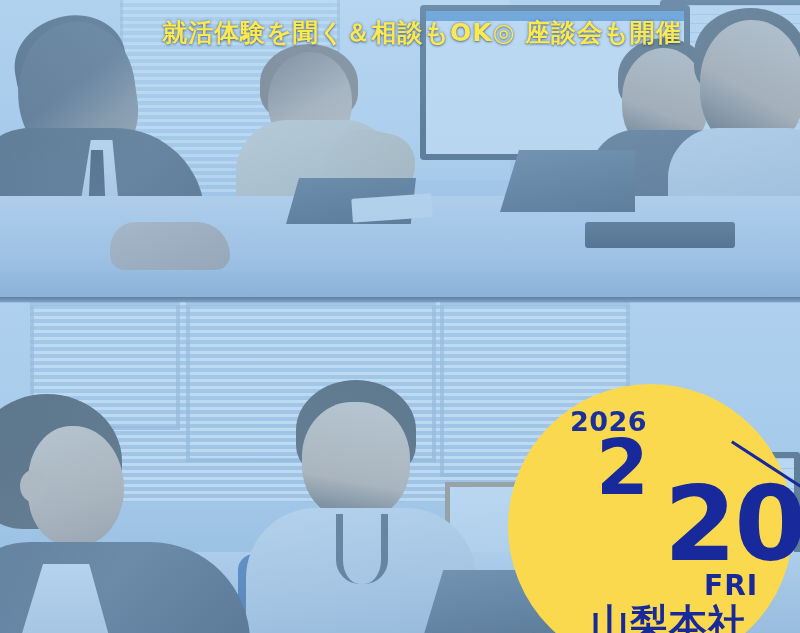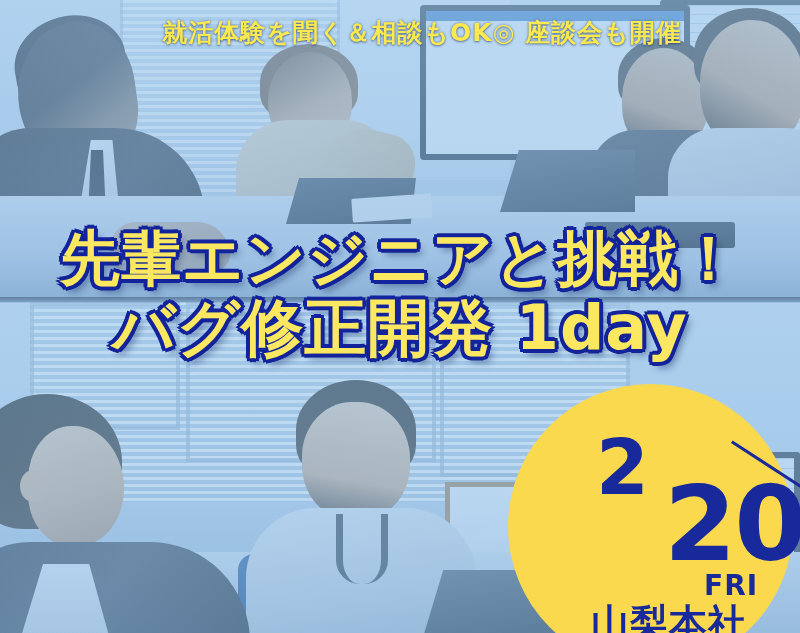--- a/index.html
+++ b/index.html
@@ -520,27 +520,24 @@
     </div>
     <div class="tint tint-bottom"></div>
   </div>
 
   <div class="seam"></div>
 
   <div class="headline-bar">
     <span class="txt">就活体験を聞く＆相談もOK◎ 座談会も開催</span>
   </div>
 
-  <div class="maintitle">
-    <span class="line line1">先輩エンジニアと挑戦！</span>
-    <span class="line line2">バグ修正開発 1day</span>
-  </div>
 
 
   <div class="datecircle">
+    <span class="dc-year">2026</span>
     <span class="dc-month">2</span>
     <span class="dc-slash"></span>
     <span class="dc-day">20</span>
     <span class="dc-dow">FRI</span>
     <span class="dc-place">山梨本社</span>
   </div>
 
 </div>
 
 </body></html>

